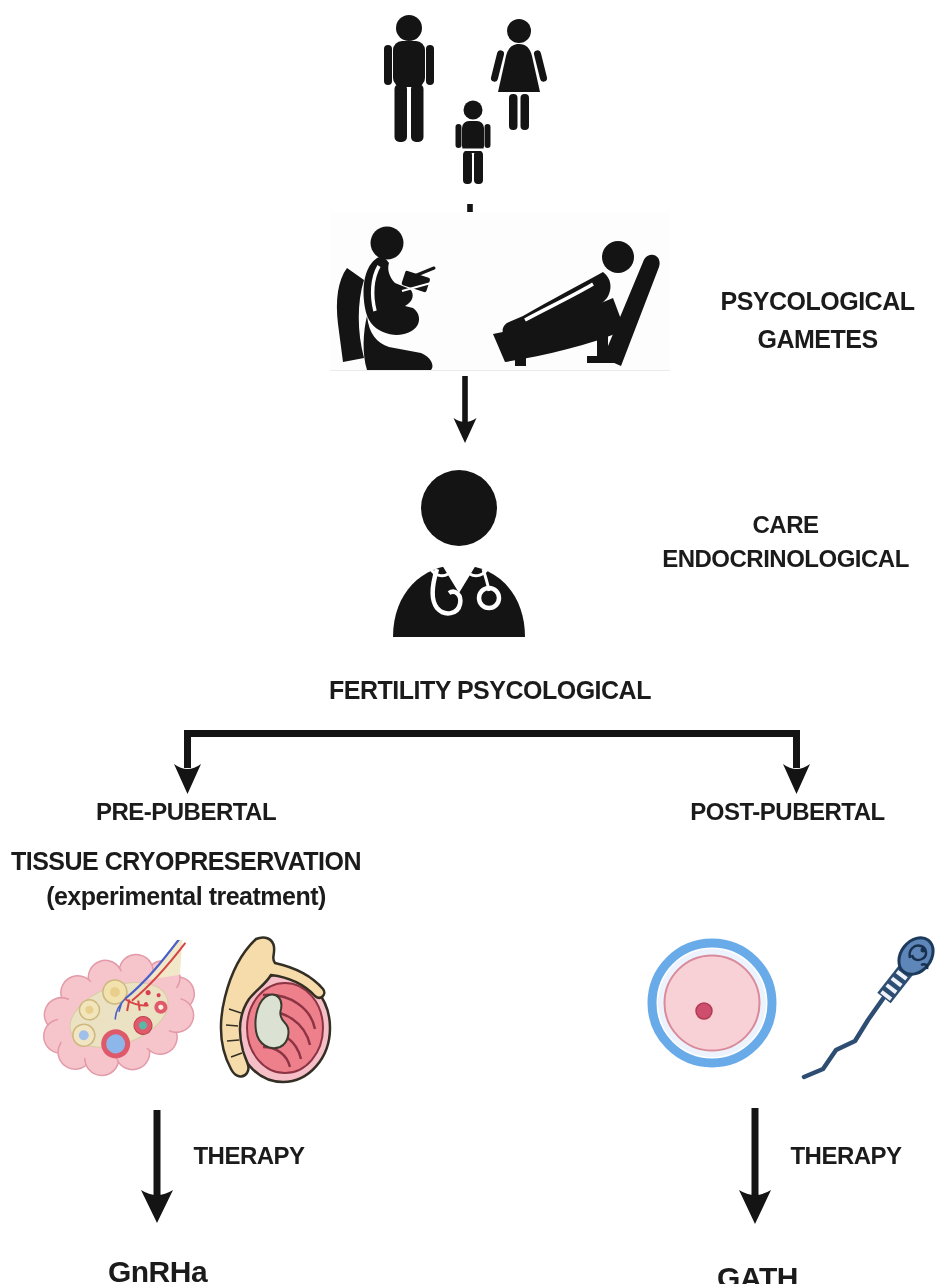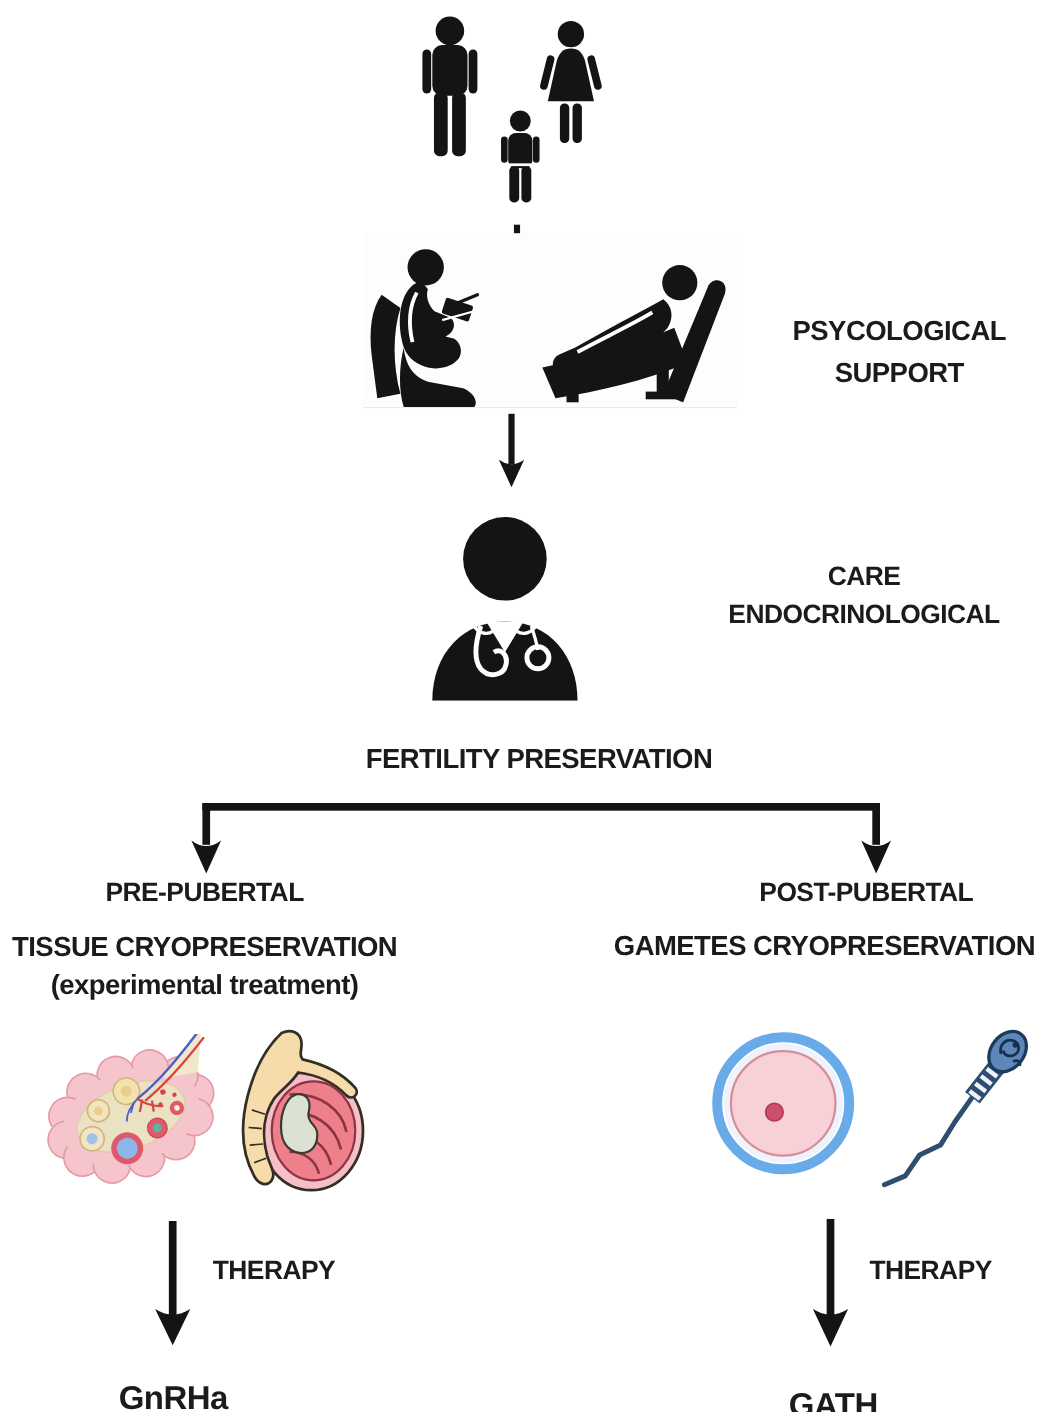--- a/index.html
+++ b/index.html
@@ -79,21 +79,21 @@
         <path class="ink" d="M8,100 C50,92 90,80 128,64 L140,96 C102,112 58,122 20,128 Z"></path>
         <rect class="ink" x="30" y="120" width="11" height="12"></rect>
         <rect class="ink" x="112" y="102" width="11" height="26"></rect>
         <rect class="ink" x="102" y="122" width="34" height="7"></rect>
       </svg>
     </div>
   </div>
 
   <div class="abs lbl" style="left:695px;top:272px;width:245px;font-size:25px;line-height:38px;">
     <div>PSYCOLOGICAL</div>
-    <div>SUPPORT</div>
+    <div>GAMETES</div>
   </div>
 
   <div class="abs" style="left:450px;top:366px;width:30px;height:68px;">
     <svg viewBox="0 0 30 68">
       <rect class="ink" x="12.2" y="0" width="5.6" height="46"></rect>
       <path class="ink" d="M15,67 L3.5,42 Q15,50 26.5,42 Z"></path>
     </svg>
   </div>
 
   <div class="abs" style="left:390px;top:455px;width:138px;height:172px;">
@@ -107,21 +107,21 @@
       <circle cx="99" cy="133" r="10" fill="none" stroke="#ffffff" stroke-width="4.5"></circle>
     </svg>
   </div>
 
   <div class="abs lbl" style="left:638px;top:498px;width:295px;font-size:24px;line-height:34px;">
     <div>CARE</div>
     <div>ENDOCRINOLOGICAL</div>
   </div>
 
   <div class="abs lbl" style="left:272px;top:664px;width:436px;font-size:25px;">
-    <div>FERTILITY PRESERVATION</div>
+    <div>FERTILITY PSYCOLOGICAL</div>
   </div>
 
   <div class="abs" style="left:172px;top:706px;width:640px;height:80px;">
     <svg viewBox="0 0 640 80">
       <rect class="ink" x="12" y="14" width="616" height="7"></rect>
       <rect class="ink" x="12" y="14" width="7" height="38"></rect>
       <rect class="ink" x="621" y="14" width="7" height="38"></rect>
       <path class="ink" d="M15.5,78 L2,48 Q15.5,58 29,48 Z"></path>
       <path class="ink" d="M624.5,78 L611,48 Q624.5,58 638,48 Z"></path>
     </svg>
@@ -130,23 +130,20 @@
   <div class="abs lbl" style="left:1px;top:834px;width:370px;font-size:25px;line-height:35px;">
     <div>TISSUE CRYOPRESERVATION</div>
     <div>(experimental treatment)</div>
   </div>
   <div class="abs lbl" style="left:1px;top:786px;width:370px;font-size:24px;">
     <div>PRE-PUBERTAL</div>
   </div>
 
   <div class="abs lbl" style="left:600px;top:786px;width:375px;font-size:24px;">
     <div>POST-PUBERTAL</div>
-  </div>
-  <div class="abs lbl" style="left:558px;top:834px;width:378px;font-size:25px;">
-    <div>GAMETES CRYOPRESERVATION</div>
   </div>
 
   <div class="abs" style="left:30px;top:930px;width:178px;height:150px;">
     <svg viewBox="0 0 178 150">
       <g transform="rotate(-20 89 75)">
         <g fill="#f6c5cb" stroke="#e39aa8" stroke-width="1.5">
           <circle cx="151" cy="75" r="17"></circle>
             <circle cx="143" cy="55" r="17"></circle>
           <circle cx="120" cy="40" r="17"></circle>
             <circle cx="89" cy="35" r="17"></circle>

